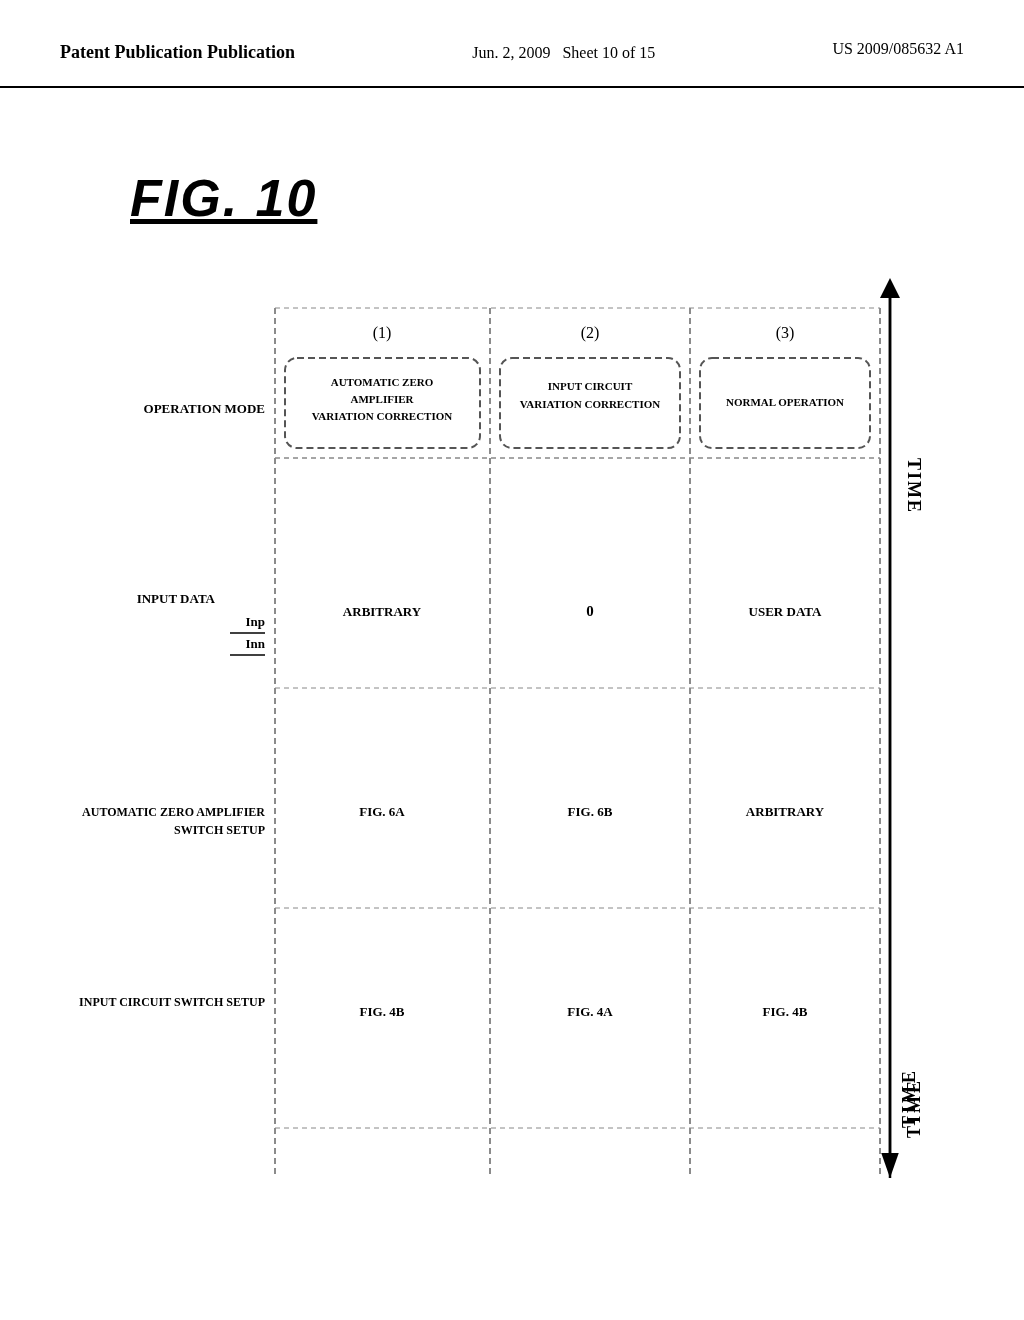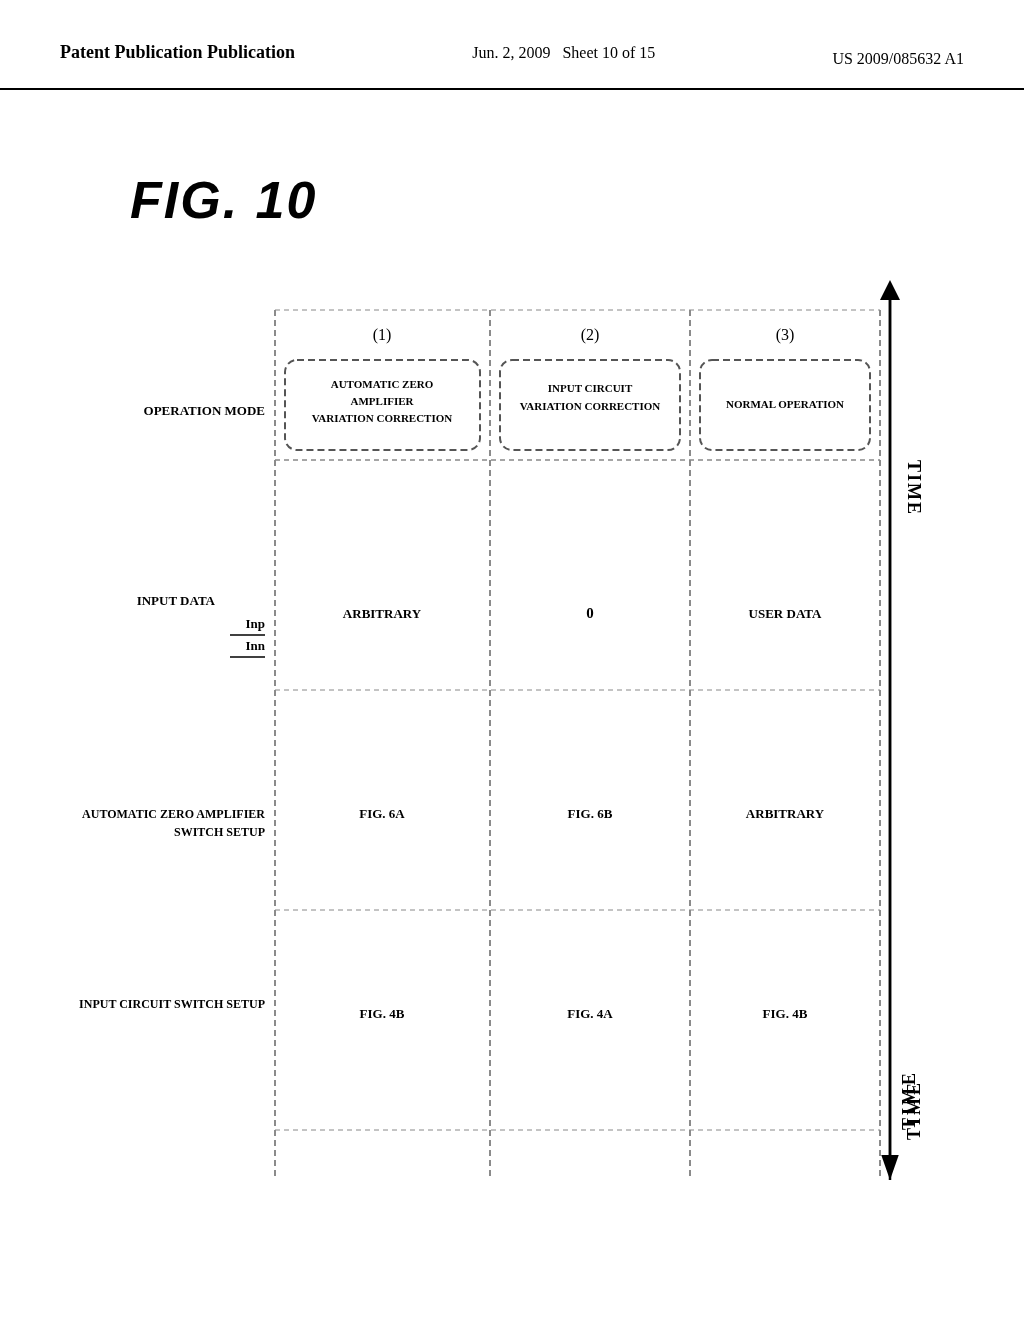--- a/index.html
+++ b/index.html
@@ -26,21 +26,20 @@
       line-height: 1.4;
     }
     .header-center {
       font-size: 16px;
       text-align: center;
       line-height: 1.6;
     }
     .header-right {
       font-size: 16px;
       text-align: right;
-      margin-top: 10px;
     }
 
     
     .main-content {
       position: relative;
       width: 100%;
       height: calc(1320px - 130px);
       display: flex;
       align-items: center;
       justify-content: center;
@@ -49,20 +48,21 @@
     
     .fig-label {
       position: absolute;
       left: 130px;
       top: 80px;
       font-size: 52px;
       font-weight: bold;
       font-style: italic;
       font-family: Arial, sans-serif;
       letter-spacing: 2px;
+      text-decoration: underline;
     }
 
     svg text {
       font-family: 'Times New Roman', Times, serif;
     }
   </style>
 </head>
 <body>
 
 <div class="header">

